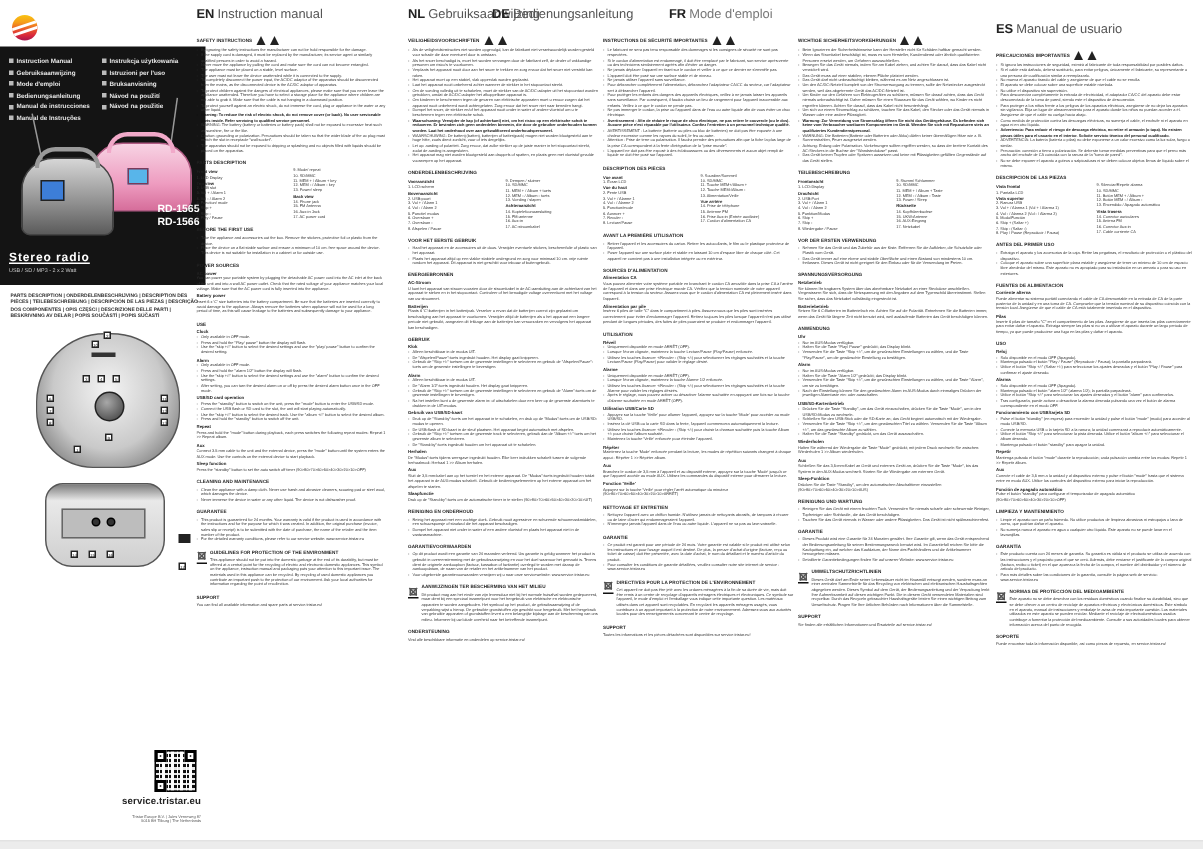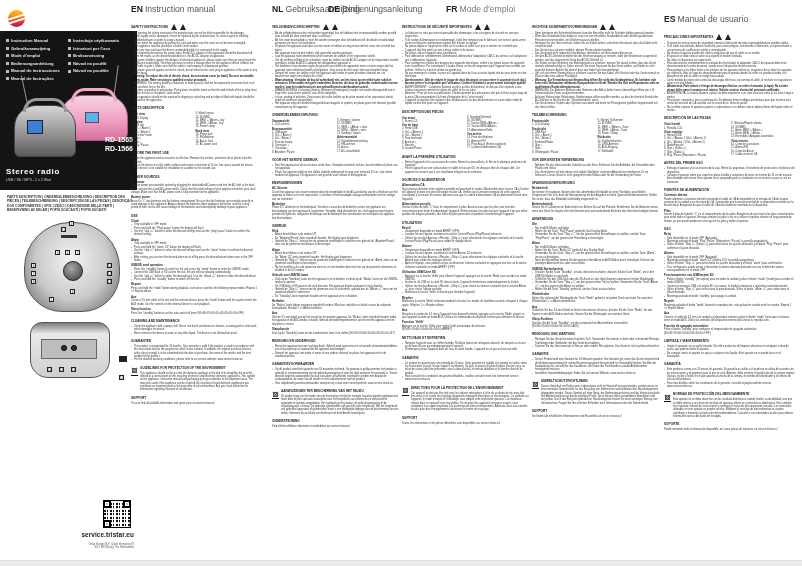--- a/index.html
+++ b/index.html
@@ -26,21 +26,21 @@
   .radio-img { position: absolute; left: 10px; top: 50px; width: 120px; height: 78px; }
   .radio-silver { position: absolute; left: 4px; top: 24px; width: 62px; height: 52px; border-radius: 22px 22px 6px 6px; background: linear-gradient(180deg, #d6d6d6, #8e8e8e 60%, #5b5b5b); border: 1px solid #444; }
   .radio-silver .lcd { position: absolute; left: 12px; top: 14px; width: 16px; height: 14px; background: #3d7ed8; border: 1px solid #222; }
   .radio-silver .handle { position: absolute; left: 8px; top: -8px; width: 44px; height: 14px; border: 3px solid #9a9a9a; border-bottom: none; border-radius: 14px 14px 0 0; }
   .radio-pink { position: absolute; left: 50px; top: 14px; width: 68px; height: 46px; border-radius: 22px 22px 8px 8px; background: linear-gradient(180deg, #f7d3e3, #ee9cc0 60%, #d66e9b); border: 1px solid #b05b83; }
   .radio-pink .lcd { position: absolute; left: 24px; top: 16px; width: 14px; height: 11px; background: #58b5ea; border: 1px solid #7a3a5a; }
   .radio-pink .handle { position: absolute; left: 10px; top: -8px; width: 46px; height: 14px; border: 3px solid #f1a9c9; border-bottom: none; border-radius: 14px 14px 0 0; }
   .antenna { position: absolute; width: 1.2px; background: #999; transform-origin: bottom center; }
 
   .title-block { position: absolute; left: 6px; top: 136px; width: 128px; }
-  .model-title { font-size: 8px; font-weight: bold; color: #fff; letter-spacing: 0.6px; }
+  .model-title { font-size: 8px; font-weight: bold; color: #fff; letter-spacing: 0.6px; text-decoration: underline; }
   .model-sub { font-size: 3.6px; color: #ccc; margin-top: 2px; }
   .model-numbers { position: absolute; right: 4px; top: 137px; text-align: right; }
   .model-num { font-size: 7px; font-weight: bold; color: #fff; line-height: 9px; }
 
   .parts-caption { position: absolute; left: 7px; top: 195px; width: 128px; font-size: 3.3px; font-weight: bold; color: #333; line-height: 4.3px; text-transform: uppercase; }
 
   .device-top { position: absolute; left: 24px; top: 222px; width: 96px; height: 90px; border-radius: 46px 46px 38px 38px; background: radial-gradient(ellipse at 50% 42%, #f4f4f4 0%, #c9c9c9 55%, #5e5e5e 100%); border: 1px solid #555; }
   .device-top .knob { position: absolute; left: 38px; top: 38px; width: 20px; height: 20px; border-radius: 50%; background: radial-gradient(circle at 40% 35%, #a8a8a8, #3b3b3b); border: 1px solid #222; }
   .device-top .slot { position: absolute; left: 36px; top: 12px; width: 16px; height: 3px; background: #333; }
   .callout { position: absolute; width: 5px; height: 5px; background: #fff; border: 0.6px solid #222; font-size: 3px; line-height: 4px; text-align: center; color: #222; }

